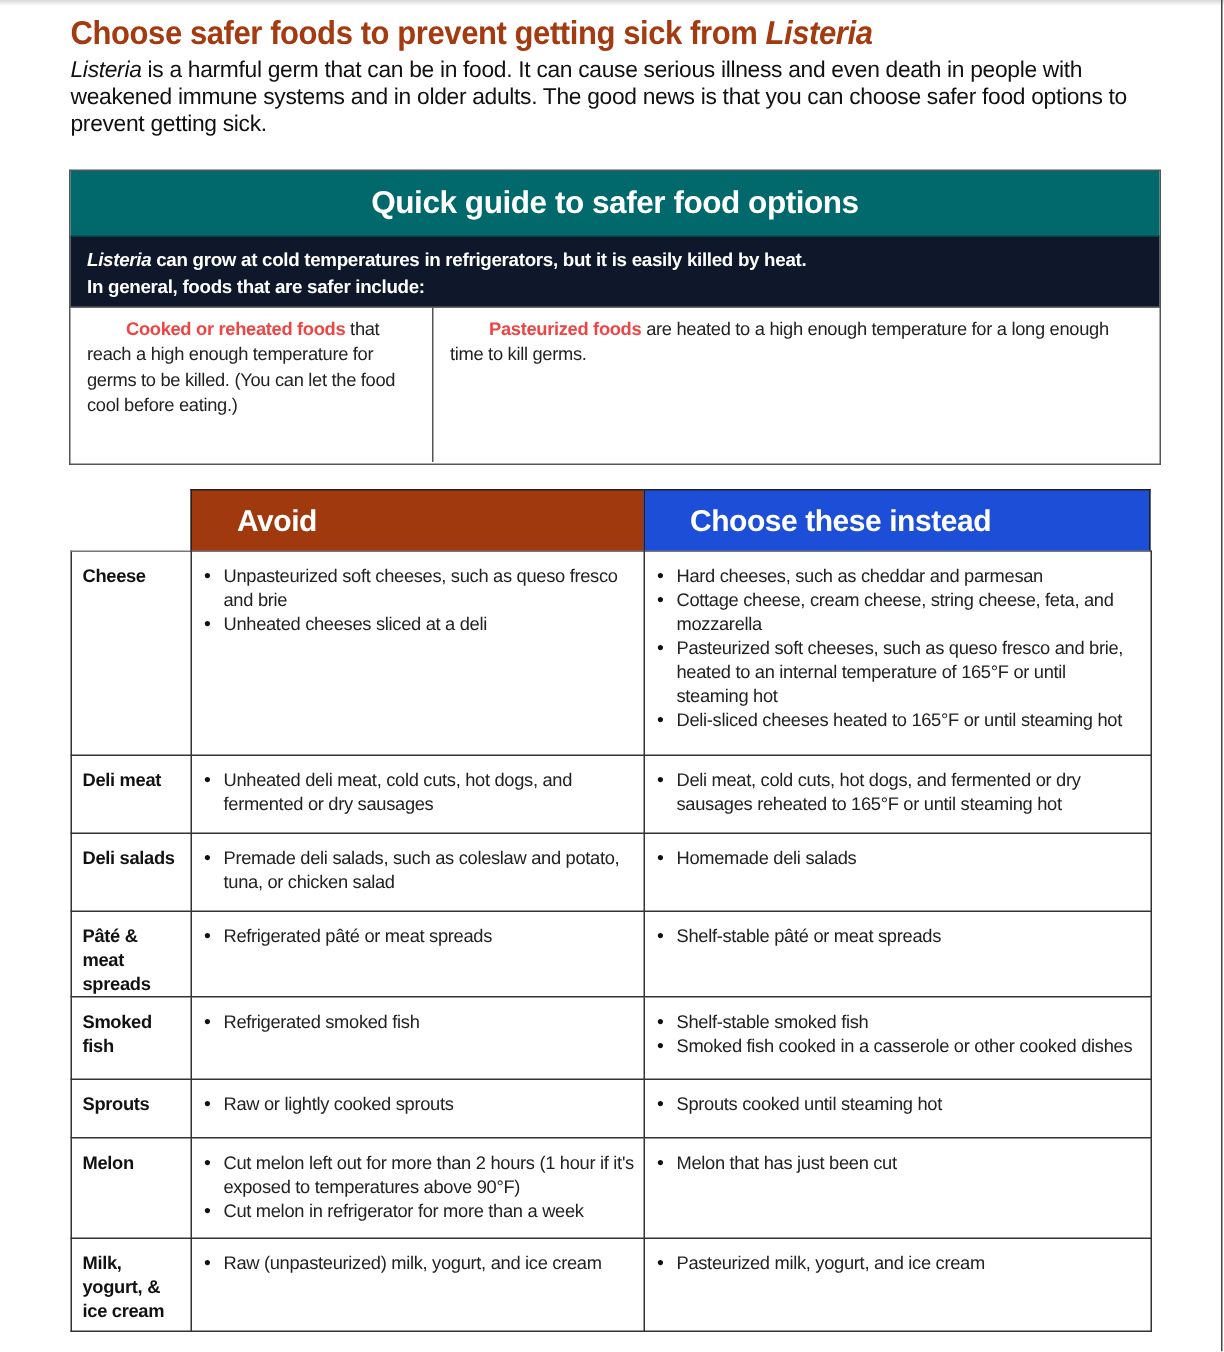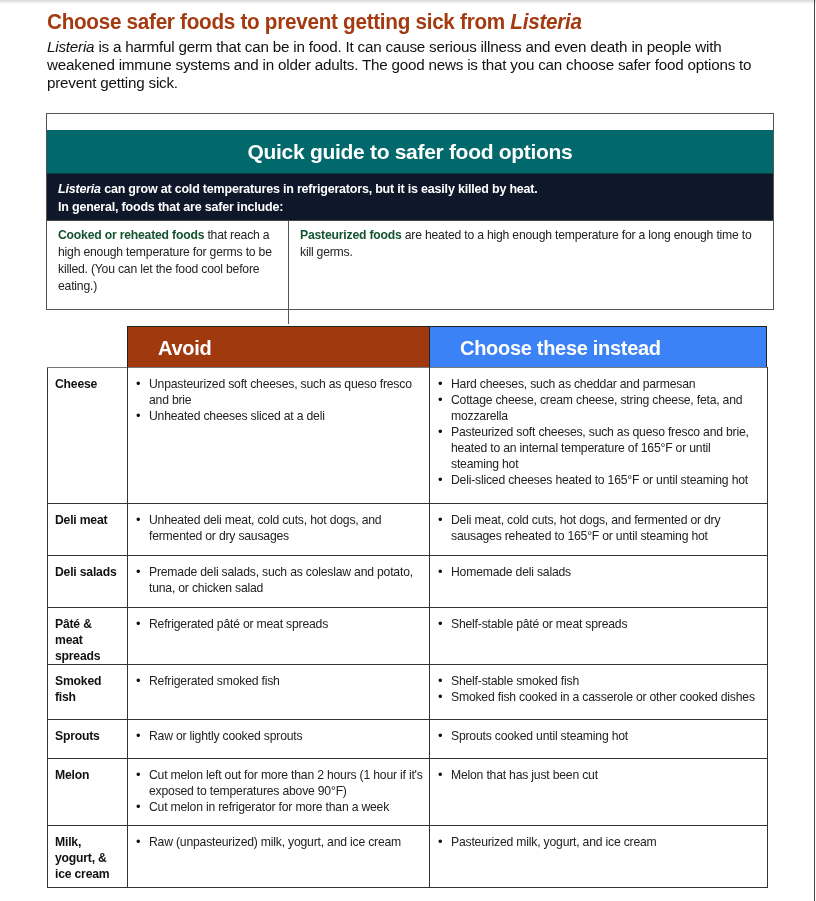--- a/index.html
+++ b/index.html
@@ -34,46 +34,46 @@
 
     
     .guide {
       position: absolute; left: 46px; top: 113px; width: 728px; height: 197px;
       border: 1.5px solid #555;
     }
     .guide-head {
       height: 44px; background: #01696b; color: #fff;
       font-size: 21px; font-weight: bold; text-align: center; line-height: 44px;
       border-bottom: 1.5px solid #0d3f40;
-      transform: scaleX(1); letter-spacing: -0.3px; margin-top: 16px;
+      transform: scaleX(1); letter-spacing: -0.3px;
     }
     .guide-sub {
       height: 47px; background: #0f172a; color: #fff;
       font-size: 12.5px; font-weight: bold; padding: 6px 11px 0; line-height: 18px;
       border-bottom: 1.5px solid #444; letter-spacing: -0.2px;
     }
     .guide-sub i { font-style: italic; }
     .guide-cols { display: flex; height: 103px; }
     .guide-col {
       padding: 6px 10px 0 11px; font-size: 12.2px; line-height: 17px;
       color: #222; letter-spacing: -0.2px;
     }
-    .guide-col b { font-weight: bold; color: #14532d; }
+    .guide-col b { font-weight: bold; color: #ef4444; margin-left: 26px; }
     .guide-col.c1 { width: 242px; border-right: 1.5px solid #555; }
     .guide-col.c2 { width: 242px; border-right: 1.5px solid #555; }
     .guide-col.c3 { flex: 1; }
 
     
     .hdr {
       position: absolute; top: 326px; height: 42px; color: #fff;
       font-size: 20px; font-weight: bold; line-height: 42px; padding-left: 30px;
       letter-spacing: -0.3px; border: 1.5px solid #222; border-bottom: none;
     }
     .hdr.avoid { left: 127px; width: 302px; background: #a03a0e; border-right: none; }
-    .hdr.choose { left: 429px; width: 338px; background: #3b82f6; }
+    .hdr.choose { left: 429px; width: 338px; background: #1d4ed8; }
 
     .tbl {
       position: absolute; left: 47px; top: 367px; width: 720px;
       border-collapse: collapse; table-layout: fixed;
     }
     .tbl td {
       border: 1.5px solid #333; vertical-align: top;
       font-size: 12.2px; line-height: 16px; color: #222; letter-spacing: -0.2px;
       padding: 8px 6px 0 6px;
     }

